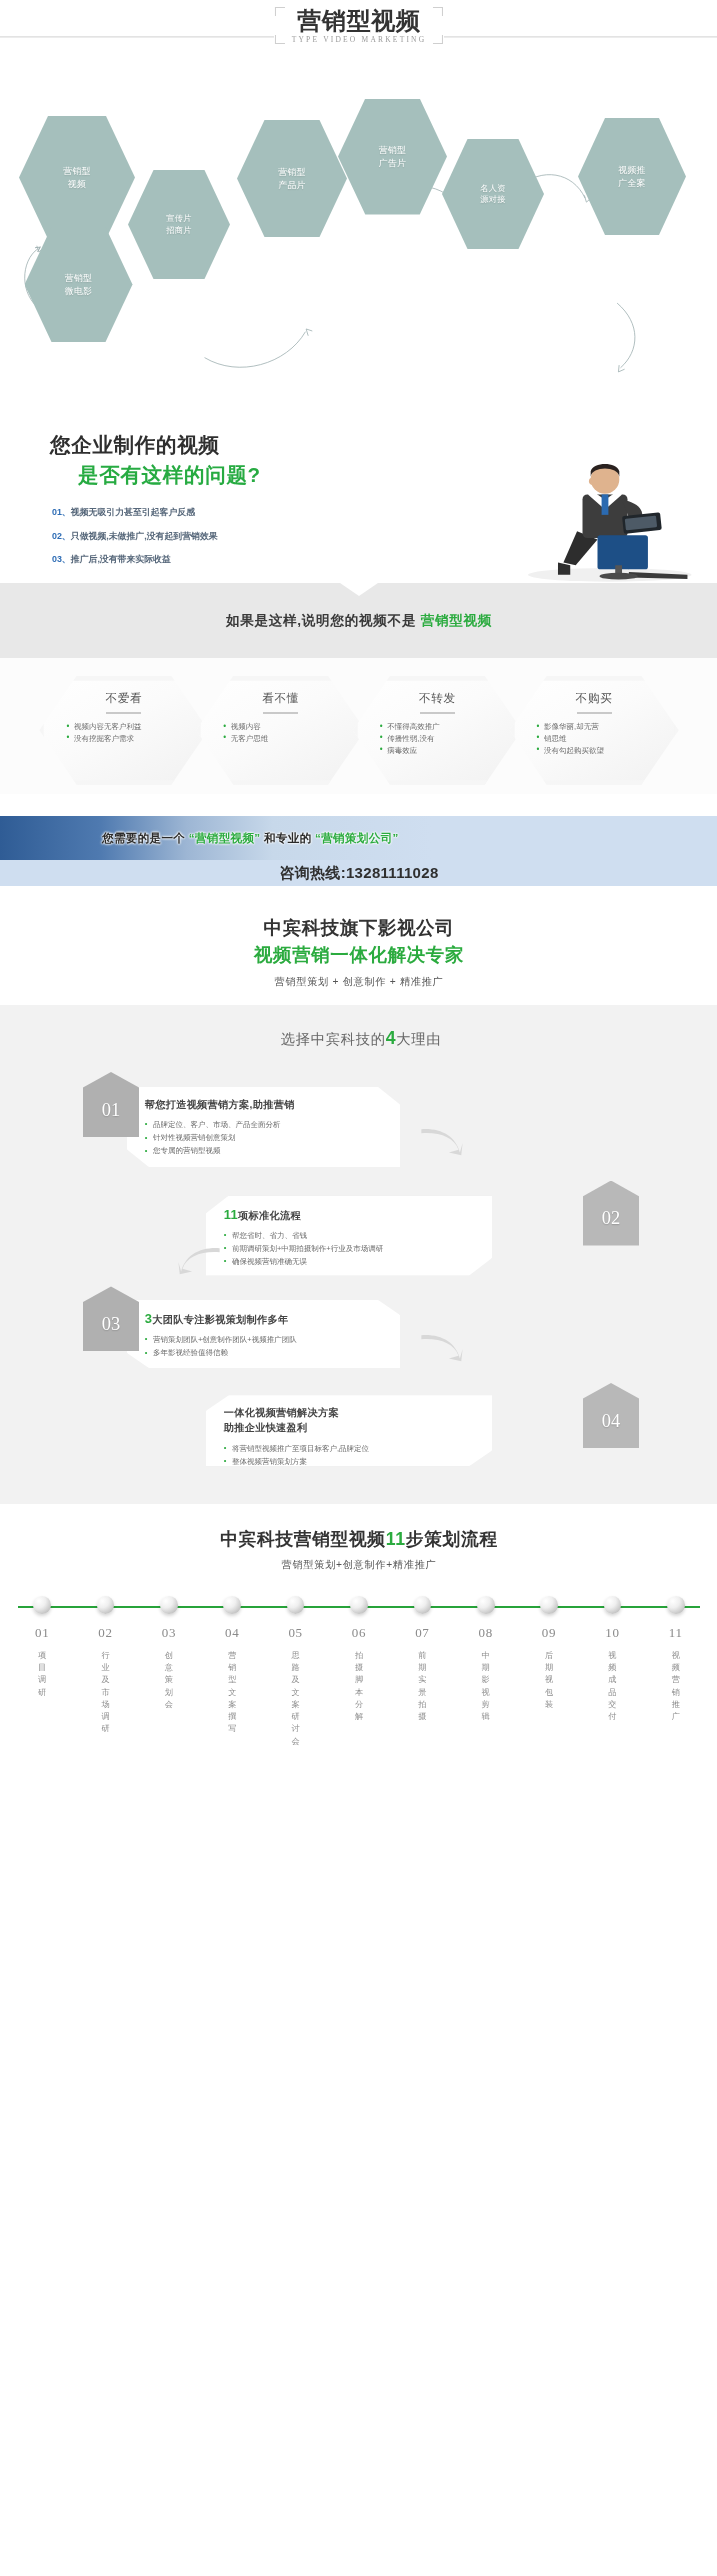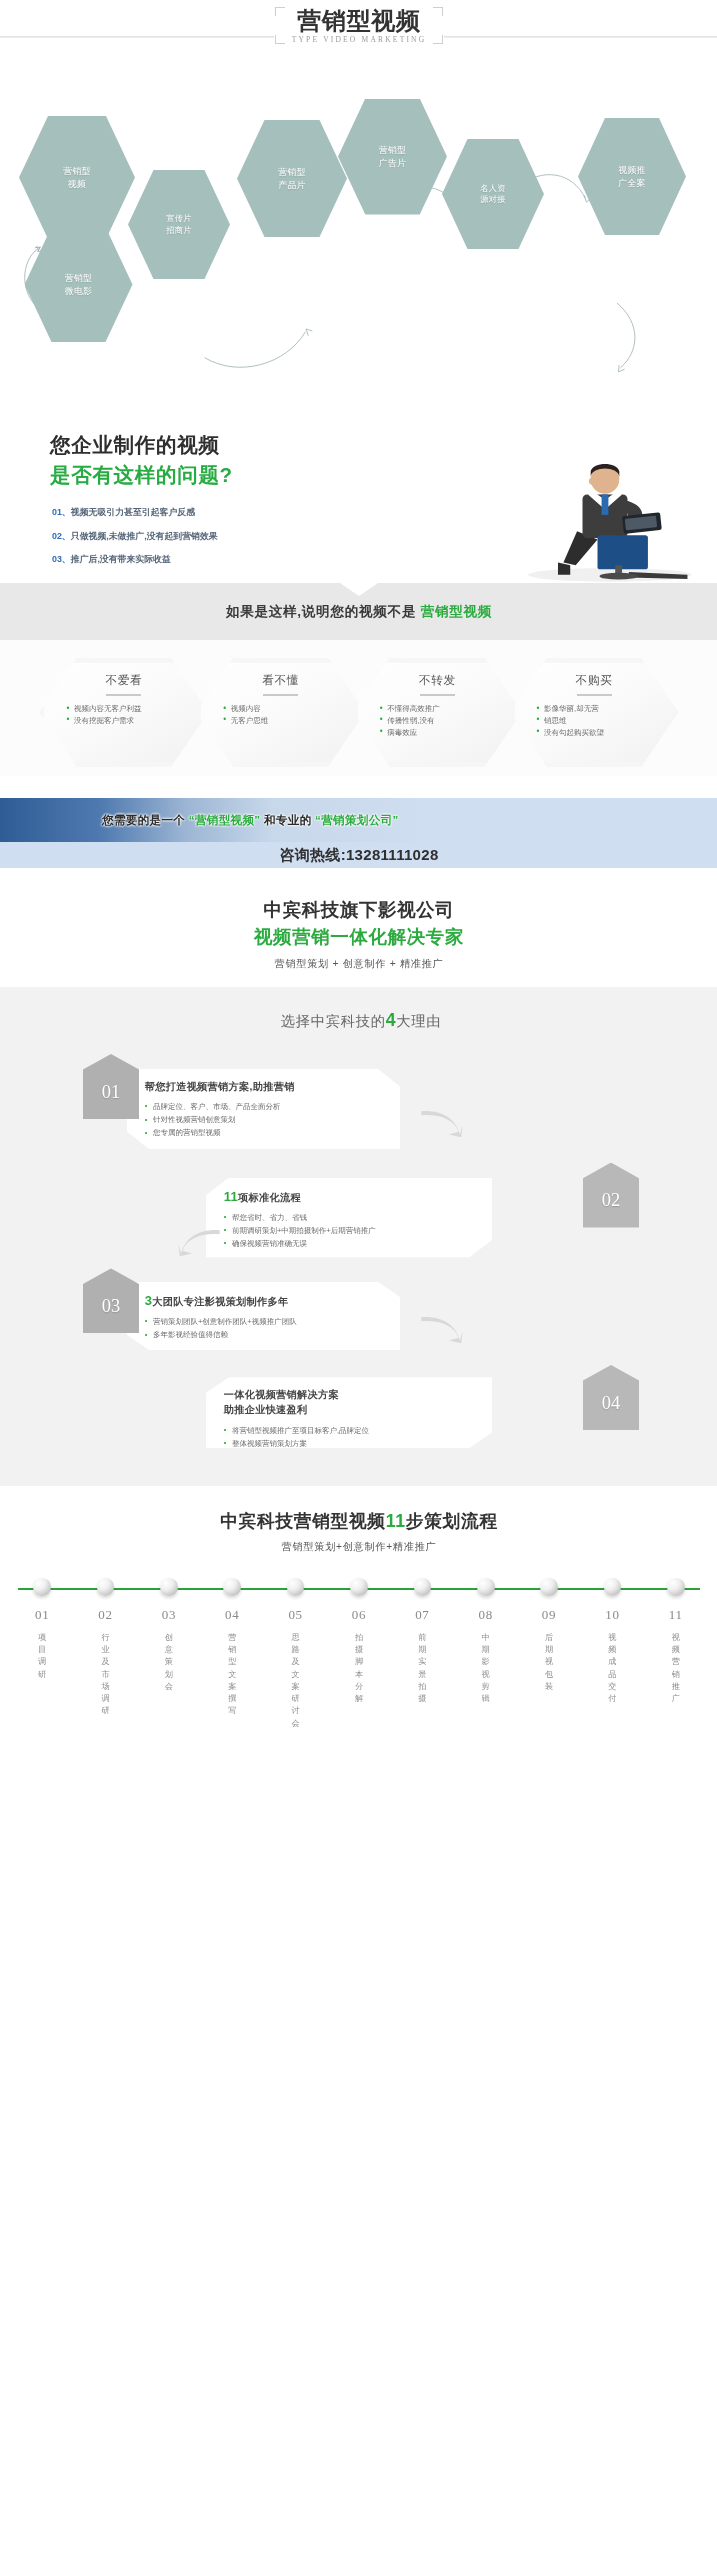--- a/index.html
+++ b/index.html
@@ -31,29 +31,29 @@
         clip-path:polygon(25% 0%,75% 0%,100% 50%,75% 100%,25% 100%,0% 50%);
         display:flex; align-items:center; justify-content:center; text-align:center;
         color:#fff; font-size:8.9px; line-height:1.35; letter-spacing:0.3px;
         text-shadow:0 0.7px 1.4px rgba(0,0,0,.13); }
   .hx::after{ content:""; }
   .arrow { position:absolute; stroke:#9fb0b2; fill:none; stroke-width:1.2; }
 
   
   .sec-problem { position:relative; height:164px; background:#fff; padding-top:12.3px; }
   .pb-t1 { font-size:20.5px; font-weight:bold; color:#2f2f2f; margin-left:50px; letter-spacing:0.7px; }
-  .pb-t2 { font-size:20.5px; font-weight:bold; color:#27ab42; margin-left:50px;
+  .pb-t2 { font-size:20.5px; font-weight:bold; color:#27ab42; margin-left:78px;
            letter-spacing:0.7px; margin-top:1.4px; }
   .pb-list { margin-left:52px; margin-top:17.7px; }
   .pb-item { font-size:8.9px; font-weight:bold; color:#56677a; margin-bottom:10.2px; }
   .pb-num { color:#2f6db5; font-weight:bold; }
   .person { position:absolute; right:17.7px; bottom:0; width:205px; height:154px; }
 
   
-  .sec-band { position:relative; height:57px; background:#e8e8e8;
+  .sec-band { position:relative; height:75px; background:#e8e8e8;
               display:flex; align-items:center; justify-content:center; }
   .band-notch-top { position:absolute; top:0; left:50%; transform:translateX(-50%);
       width:0; height:0; border-left:19px solid transparent; border-right:19px solid transparent;
       border-top:13.6px solid #fff; }
   .band-notch-bot { position:absolute; bottom:-13.6px; left:50%; transform:translateX(-50%);
       width:0; height:0; border-left:19px solid transparent; border-right:19px solid transparent;
       border-top:13.6px solid #e8e8e8; }
   .band-txt { font-size:13.6px; font-weight:bold; color:#3a3a3a; letter-spacing:0.7px; }
   .band-em { color:#2bab3f; }
 
@@ -310,21 +310,21 @@
     <div class="rs-row">
       <div class="rs-badge" style="right:79px; top:1.4px; background:#b8b8b8;">
         <span>02</span>
       </div>
       <div class="rs-panel" style="left:202px; top:16.4px; width:286px;
            clip-path:polygon(8% 0,100% 0,100% 78%,92% 100%,0 100%,0 22%);">
         <div class="rs-title">
           <b>11</b><span>项标准化流程</span>
         </div>
         <div class="rs-li">帮您省时、省力、省钱</div>
-        <div class="rs-li">前期调研策划+中期拍摄制作+后期营销推广</div>
+        <div class="rs-li">前期调研策划+中期拍摄制作+行业及市场调研</div>
         <div class="rs-li">确保视频营销准确无误</div>
       </div>
       <svg class="rs-swoosh" style="left:173px; top:65px;" viewBox="0 0 64 48">
         <path d="M62,6 C34,4 12,16 6,40 L2,26 L4,44 L22,40 L8,36 C14,18 36,10 62,12 Z" fill="#d8d8d8"></path>
       </svg>
     </div>
 
     <div class="rs-row" style="height:87px;">
       <div class="rs-badge" style="left:79px; top:0; background:#b0b0b0;">
         <span>03</span>

